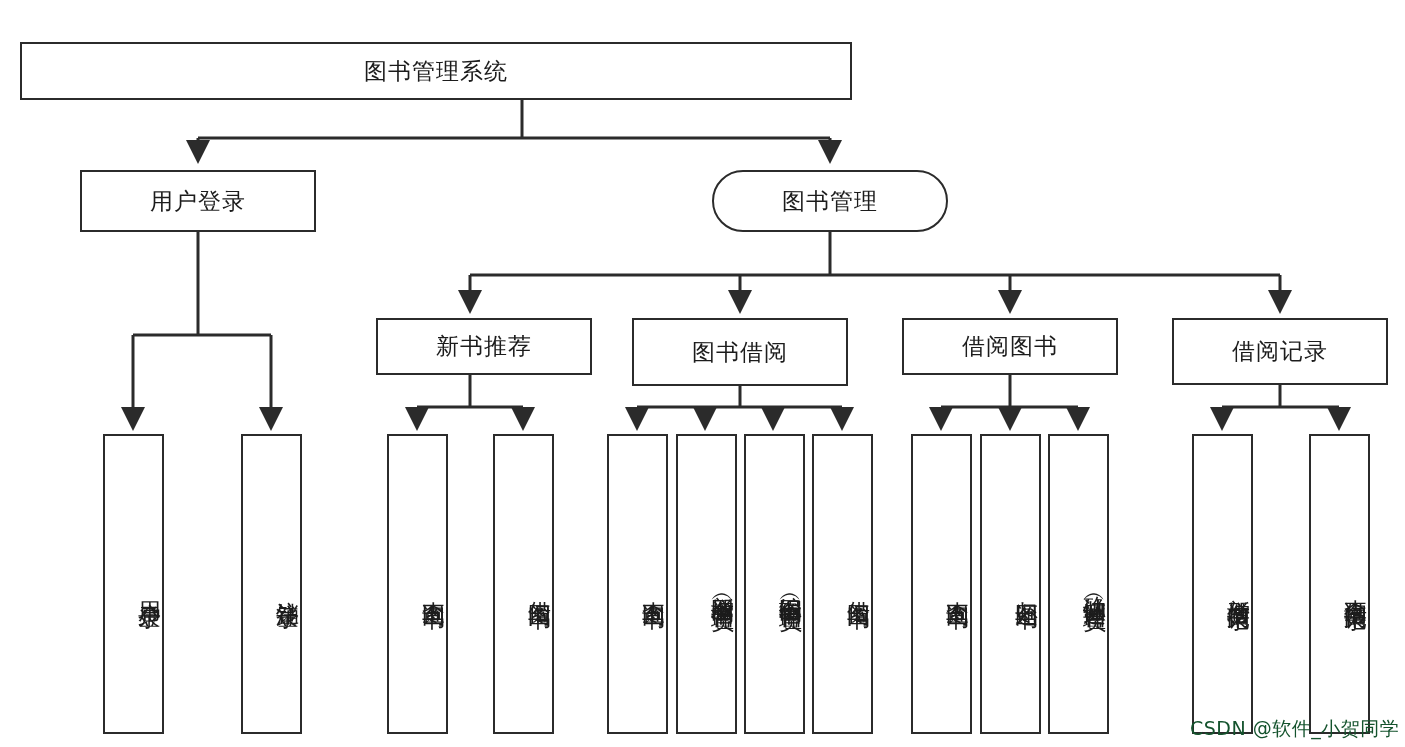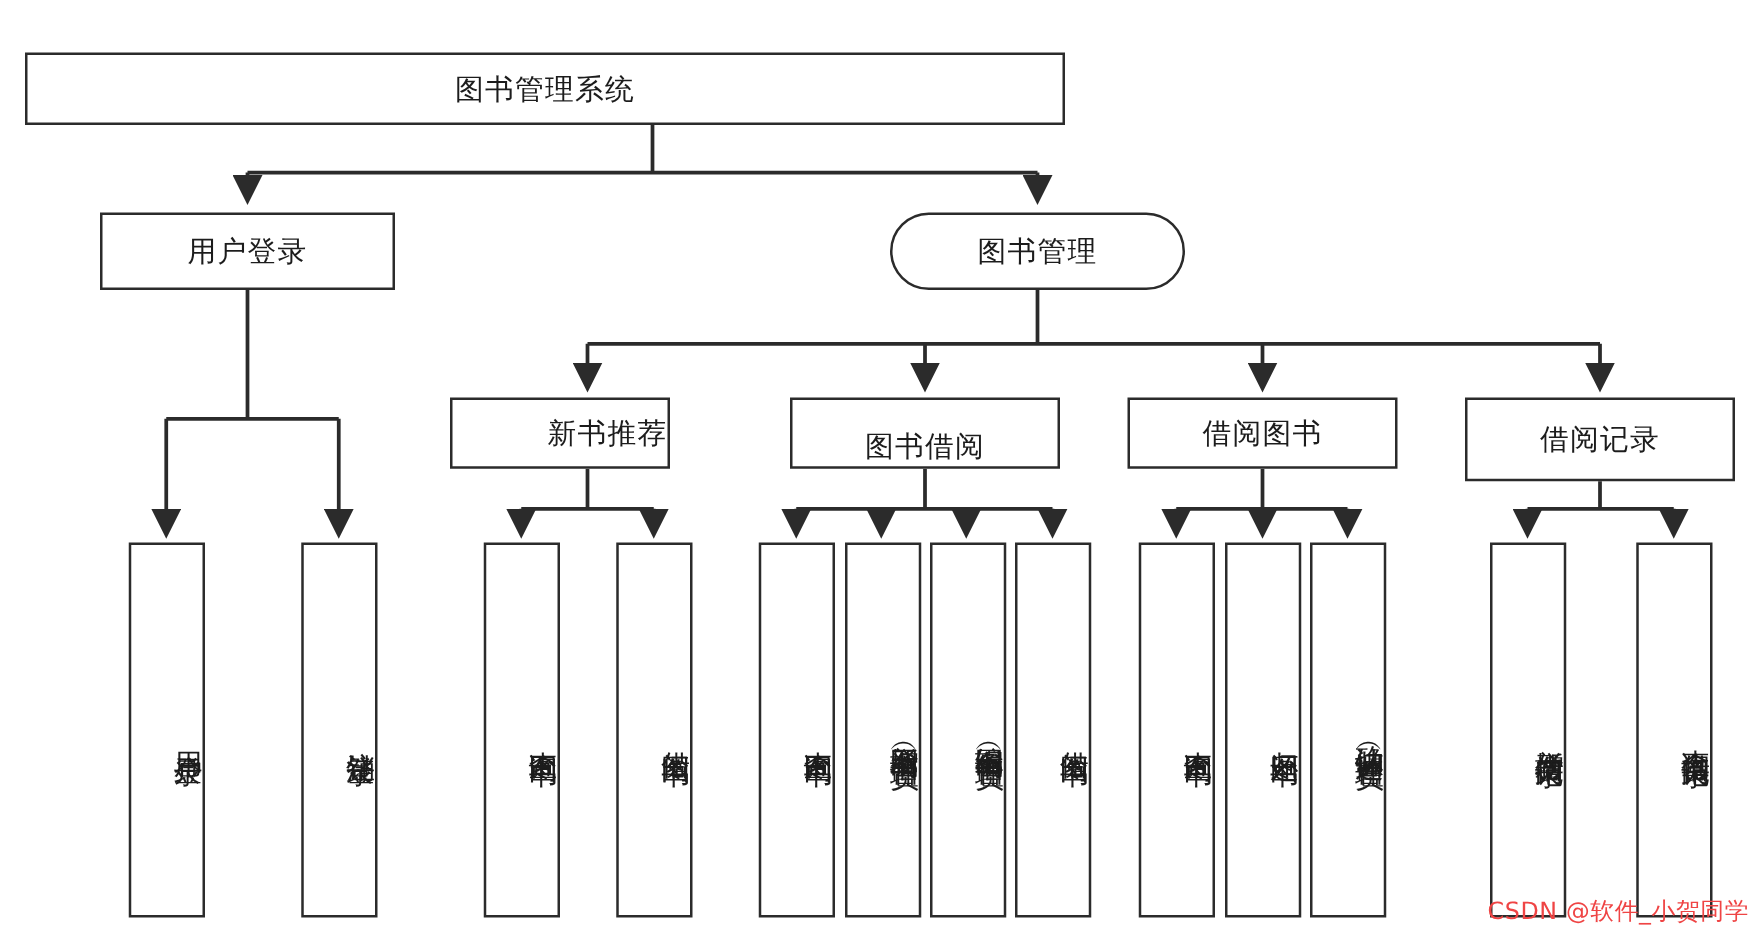--- a/index.html
+++ b/index.html
@@ -48,21 +48,21 @@
     padding-top: 6px;
   }
   .node.vert .txt {
     writing-mode: vertical-rl;
     text-orientation: upright;
     line-height: 1.05;
   }
   .watermark {
     position: absolute;
     font-size: 19px;
-    color: #ef4444;
+    color: #14532d;
     white-space: nowrap;
     letter-spacing: 0.5px;
   }
 </style>
 </head>
 <body>
 
 <div id="canvas">
 
   <svg id="wires" viewBox="0 0 1405 747" xmlns="http://www.w3.org/2000/svg">
@@ -119,24 +119,24 @@
     <span class="txt">图书管理系统</span>
   </div>
 
   <div class="node horiz" style="left:80px; top:170px; width:236px; height:62px;">
     <span class="txt">用户登录</span>
   </div>
   <div class="node horiz" style="left:712px; top:170px; width:236px; height:62px;border-radius:31px;">
     <span class="txt">图书管理</span>
   </div>
 
-  <div class="node horiz" style="left:360px; top:318px; width:176px; height:57px;justify-content:flex-end;">
+  <div class="node horiz" style="left:376px; top:318px; width:216px; height:57px;">
     <span class="txt">新书推荐</span>
   </div>
-  <div class="node horiz" style="left:632px; top:318px; width:216px; height:57px;align-items:flex-end;">
+  <div class="node horiz" style="left:632px; top:318px; width:216px; height:68px;">
     <span class="txt">图书借阅</span>
   </div>
   <div class="node horiz" style="left:902px; top:318px; width:216px; height:57px;">
     <span class="txt">借阅图书</span>
   </div>
   <div class="node horiz" style="left:1172px; top:318px; width:216px; height:67px;">
     <span class="txt">借阅记录</span>
   </div>
 
   <div class="node vert" style="left:103px; top:434px; width:61px; height:300px;">

